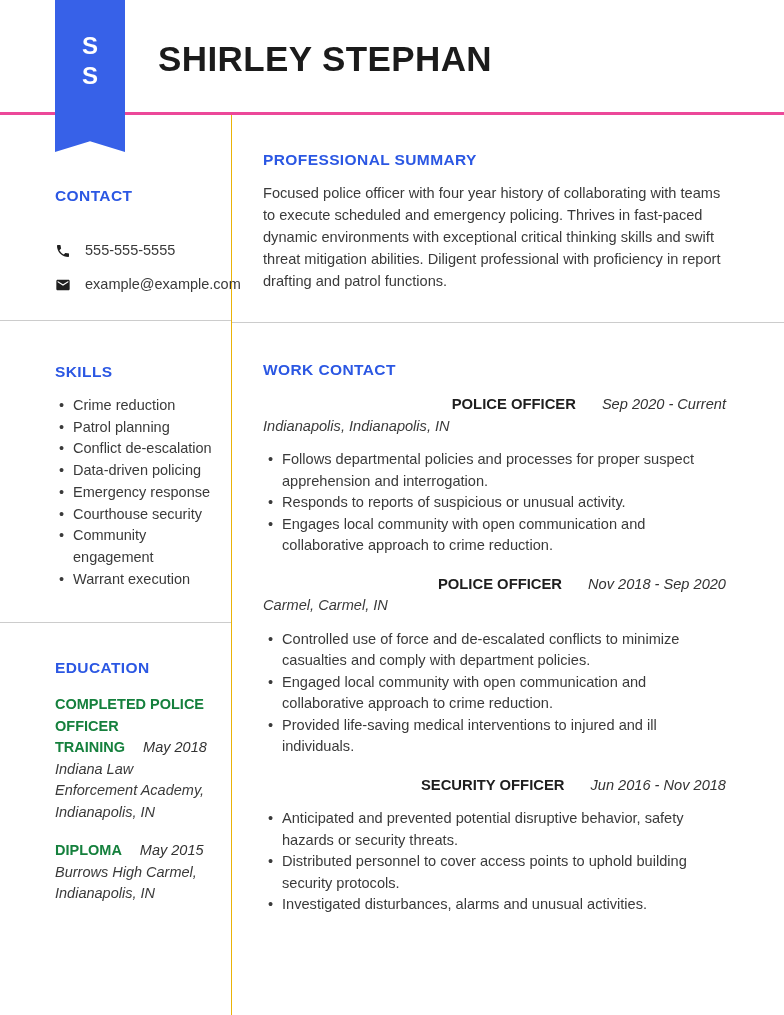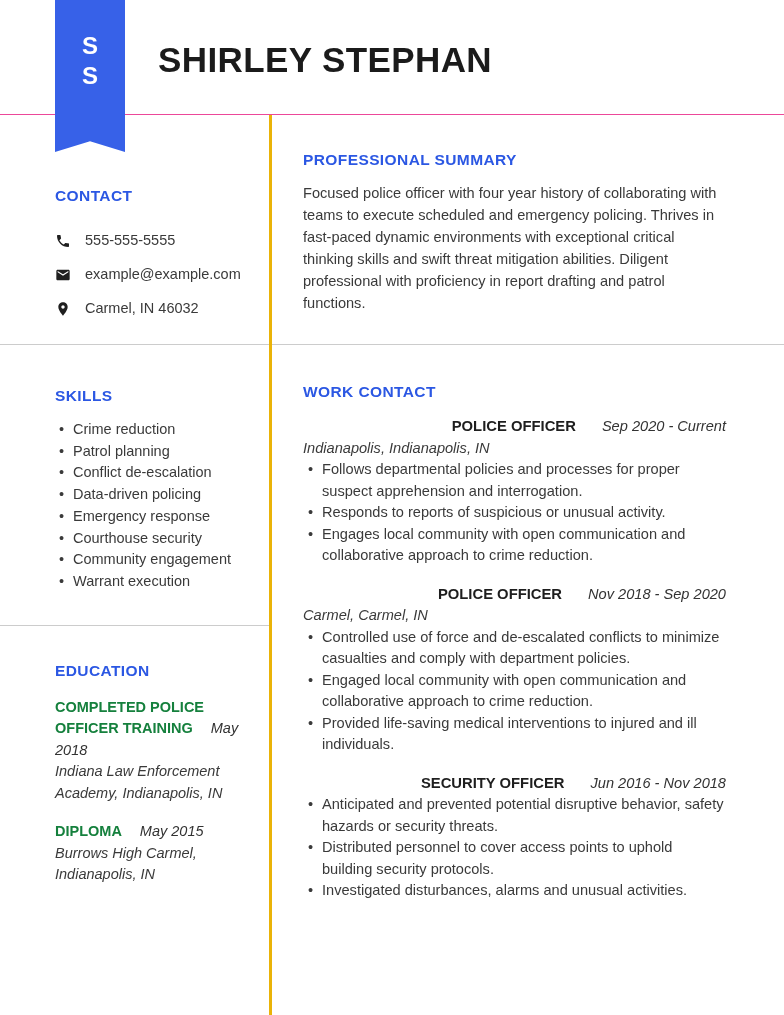--- a/index.html
+++ b/index.html
@@ -12,21 +12,21 @@
     position: relative;
     width: 784px;
     height: 1015px;
     background: #ffffff;
     overflow: hidden;
   }
 
   
   .header {
     height: 115px;
-    border-bottom: 1px solid #ec4899;
+    border-bottom: 3px solid #ec4899;
     display: flex;
     align-items: center;
     padding-left: 158px;
   }
   .candidate-name {
     font-size: 35px;
     font-weight: 800;
     letter-spacing: 0.4px;
     color: #1b1b1b;
     padding-top: 6px;
@@ -49,37 +49,37 @@
   .ribbon .initial {
     color: #ffffff;
     font-size: 24px;
     font-weight: 700;
     line-height: 30px;
   }
 
   
   .columns { display: flex; height: 900px; }
   .left-col {
-    width: 272px;
-    border-right: 3px solid #eab308;
+    width: 232px;
+    border-right: 1px solid #eab308;
     flex-shrink: 0;
   }
   .right-col { flex: 1; }
 
   .section-heading {
     color: #2b57e3;
     font-size: 15.5px;
     font-weight: 700;
     letter-spacing: 0.4px;
   }
   .divider { border-top: 1px solid #cccccc; }
 
   
   .contact-section { padding: 72px 16px 26px 55px; }
-  .contact-list { margin-top: 26px; }
+  .contact-list { margin-top: 36px; }
   .contact-item {
     display: flex;
     align-items: center;
     gap: 14px;
     margin-bottom: 15px;
     font-size: 14.5px;
     color: #3a3a3a;
     line-height: 19px;
   }
   .contact-item:last-child { margin-bottom: 0; }
@@ -119,21 +119,21 @@
   }
 
   
   .work-section { padding: 38px 58px 0 31px; }
   .job { margin-top: 14px; }
   .job + .job { margin-top: 16px; }
   .job-title-line { line-height: 21.5px; text-align: right; }
   .job-title { font-size: 14.8px; font-weight: 700; color: #1e1e1e; }
   .job-dates { font-style: italic; font-size: 14.6px; color: #333333; margin-left: 26px; }
   .job-location { font-style: italic; font-size: 14.6px; line-height: 21.5px; color: #3a3a3a; }
-  .job-bullets { list-style: none; }
+  .job-bullets { list-style: none; margin-top: 12px; }
   .job-bullets li {
     position: relative;
     padding-left: 19px;
     font-size: 14.6px;
     line-height: 21.5px;
     color: #3a3a3a;
   }
   .job-bullets li::before {
     content: "•";
     position: absolute;
@@ -167,26 +167,20 @@
                 <path d="M6.62 10.79c1.44 2.83 3.76 5.14 6.59 6.59l2.2-2.2c.27-.27.67-.36 1.02-.24 1.12.37 2.33.57 3.57.57.55 0 1 .45 1 1V20c0 .55-.45 1-1 1-9.39 0-17-7.61-17-17 0-.55.45-1 1-1h3.5c.55 0 1 .45 1 1 0 1.25.2 2.45.57 3.57.11.35.03.74-.25 1.02l-2.2 2.2z"></path>
               </svg>
             <span>555-555-5555</span>
           </div>
           <div class="contact-item">
             <svg viewBox="0 0 24 24">
                 <path d="M20 4H4c-1.1 0-1.99.9-1.99 2L2 18c0 1.1.9 2 2 2h16c1.1 0 2-.9 2-2V6c0-1.1-.9-2-2-2zm0 4l-8 5-8-5V6l8 5 8-5v2z"></path>
               </svg>
             <span>example@example.com</span>
           </div>
-          <div class="contact-item">
-            <svg viewBox="0 0 24 24">
-                <path d="M12 2C8.13 2 5 5.13 5 9c0 5.25 7 13 7 13s7-7.75 7-13c0-3.87-3.13-7-7-7zm0 9.5c-1.38 0-2.5-1.12-2.5-2.5s1.12-2.5 2.5-2.5 2.5 1.12 2.5 2.5-1.12 2.5-2.5 2.5z"></path>
-              </svg>
-            <span>Carmel, IN 46032</span>
-          </div>
         </div>
       </div>
 
       <div class="divider"></div>
 
       <div class="skills-section">
         <div class="section-heading">SKILLS</div>
         <ul class="skills-list">
           <li>Crime reduction</li>
           <li>Patrol planning</li>

